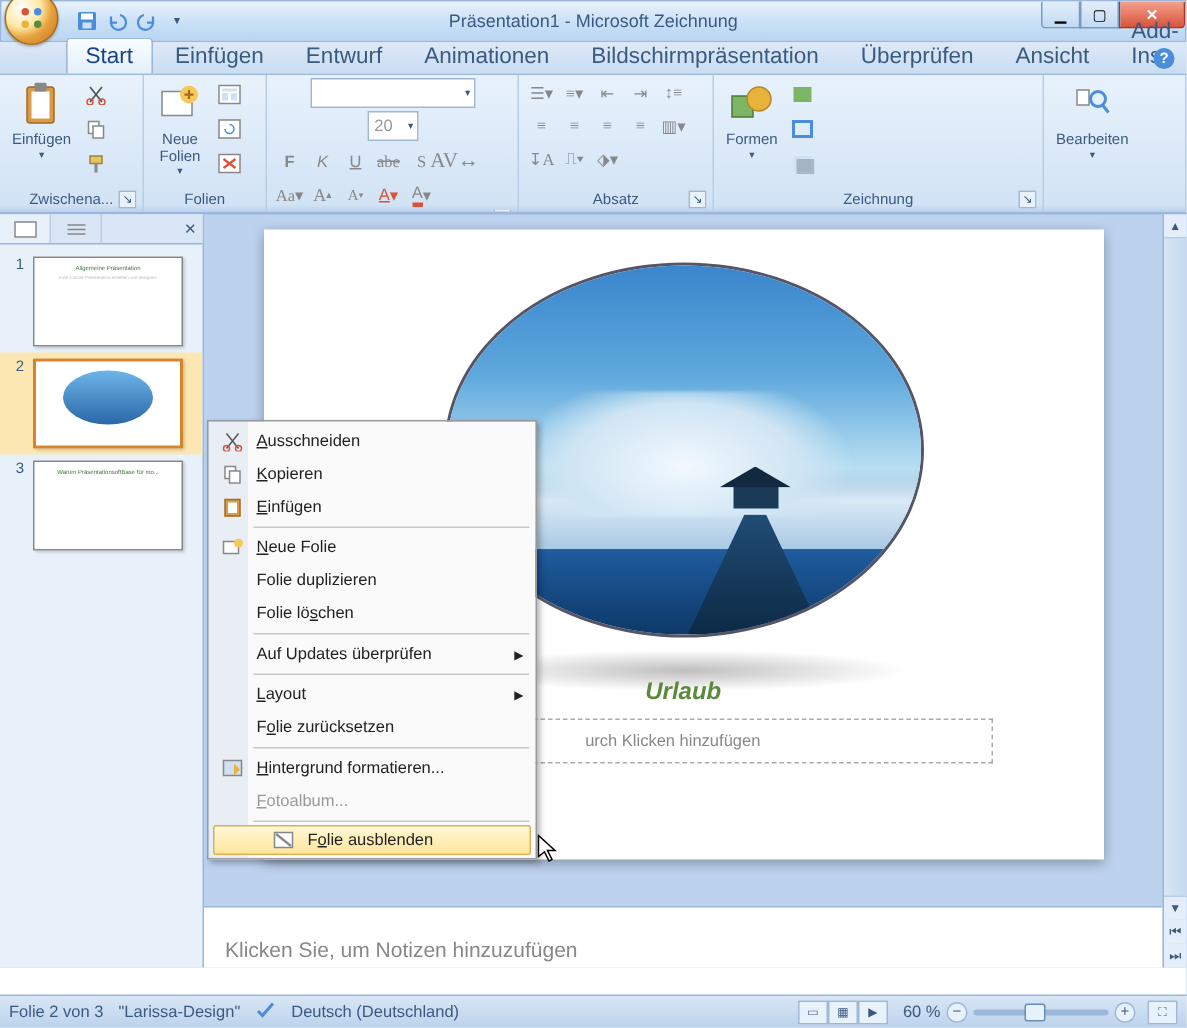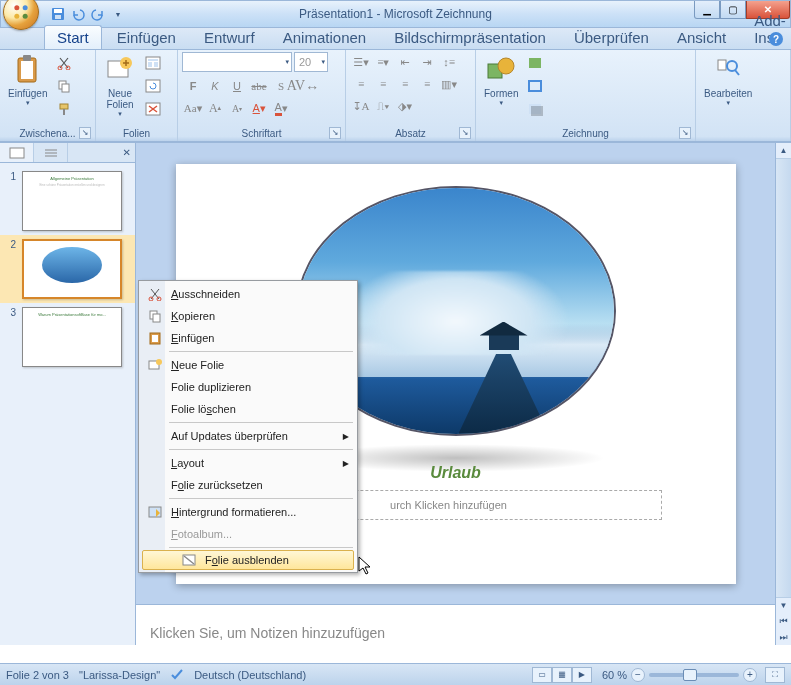--- a/index.html
+++ b/index.html
@@ -27,21 +27,21 @@
 
 .ribbon { height: 92px; background: linear-gradient(to bottom,#e8f2fc,#d2e3f5 95%,#bcd3ec); border-bottom: 1px solid #9bb7d9; display: flex; }
 .group { border-right: 1px solid #b8cee6; display: flex; flex-direction: column; padding: 2px 4px 0 4px; }
 .group-body { flex: 1; display: flex; align-items: flex-start; gap: 2px; }
 .group-label { font-size: 10px; color: #3b5a82; text-align: center; padding: 2px 0; position:relative; white-space:nowrap; overflow:hidden; text-overflow:ellipsis;}
 .group-label .dlg{position:absolute;right:0;bottom:2px;width:12px;height:12px;border:1px solid #a0b8d4;font-size:8px;line-height:10px;background:#e8f2fc;}
 .bigbtn { display: flex; flex-direction: column; align-items: center; padding: 2px 4px; font-size: 10px; color: #3b5a82; min-width: 40px; }
 .bigbtn .ic { width: 32px; height: 32px; margin-bottom: 2px; display:flex;align-items:center;justify-content:center;}
 .smallcol { display: flex; flex-direction: column; gap: 1px; }
 .smallbtn { width: 22px; height: 22px; display:flex;align-items:center;justify-content:center;}
-.fontrow{display:flex;gap:2px;align-items:center;margin-bottom:2px;}
+.fontrow{display:flex;gap:2px;align-items:center;margin-bottom:2px;flex-direction:column;}
 .fontbox{background:#fff;border:1px solid #a0b8d4;font-size:11px;height:20px;padding:0 14px 0 4px;color:#999;position:relative;display:flex;align-items:center;}
 .fontbox.name{width:110px;}
 .fontbox.size{width:34px;}
 .fontbox .arr{position:absolute;right:2px;font-size:7px;color:#3b5a82;}
 .fmtbtns{display:flex;gap:0;}
 .fmtbtn{width:22px;height:20px;border:1px solid transparent;font-size:11px;color:#888;display:flex;align-items:center;justify-content:center;font-family:"Times New Roman",serif;}
 
 
 .ws { position:absolute; top:142px; left:0; right:0; bottom:40px; background:#bcd2ee; display:flex; border-top:1px solid #9bb7d9;}
 .panel { width:136px; background:#e8f0fa; border-right:1px solid #9bb7d9; display:flex;flex-direction:column;}
@@ -53,21 +53,21 @@
 .thumb{display:flex;padding:4px 6px;gap:6px;align-items:flex-start;}
 .thumb.sel{background:#fce7b3;}
 .tnum{font-size:10px;color:#3b5a82;width:10px;text-align:right;}
 .tslide{width:100px;height:60px;background:#fff;border:1px solid #888;box-shadow:1px 1px 2px rgba(0,0,0,.2);position:relative;overflow:hidden;}
 .thumb.sel .tslide{border:2px solid #d6862a;}
 .tslide .mini-title{font-size:4px;color:#3b7a3b;text-align:center;margin-top:4px;}
 .tslide .mini-txt{font-size:3px;color:#bbb;text-align:center;margin-top:2px;}
 .tslide .mini-oval{width:60px;height:36px;border-radius:50%;background:linear-gradient(to bottom,#6db5e8,#2a67a8);margin:6px auto 0;}
 
 .stage{flex:1;position:relative;display:flex;flex-direction:column;}
-.canvas{flex:1;overflow:auto;display:flex;align-items:center;justify-content:center;padding:10px 18px;}
+.canvas{flex:1;overflow:auto;display:flex;align-items:flex-start;justify-content:center;padding:10px 18px;}
 .slide{width:560px;height:420px;background:#fff;box-shadow:0 2px 8px rgba(0,0,0,.3);position:relative;}
 .oval{position:absolute;left:120px;top:22px;width:320px;height:250px;border-radius:50%;overflow:hidden;border:2px solid #556;}
 .sky{position:absolute;inset:0;background:linear-gradient(to bottom,#3a85cc 0%,#5fa9dd 30%,#b8dff2 55%,#1e5a9c 78%,#0d3968 100%);}
 .cloud{position:absolute;left:10%;top:34%;width:80%;height:34%;background:radial-gradient(ellipse 60% 100% at 50% 60%,#f2f8fd 0%,#cfe5f4 50%,rgba(207,229,244,0) 75%);filter:blur(1px);}
 .lowcloud{position:absolute;left:0;top:55%;width:100%;height:22%;background:linear-gradient(to bottom,rgba(255,255,255,0) 0%,#dbeaf6 40%,#a9c9e4 100%);} 
 .pier{position:absolute;left:50%;bottom:0;width:120px;height:110px;transform:translateX(-10%);}
 .pier .deck{position:absolute;bottom:0;left:50%;width:90px;height:80px;background:linear-gradient(to top,#0c2a46,#214c74);clip-path:polygon(42% 0,58% 0,100% 100%,0 100%);transform:translateX(-50%);}
 .pier .hut{position:absolute;left:50%;top:8px;transform:translateX(-50%);width:30px;height:18px;background:#1a3a58;}
 .pier .roof{position:absolute;left:50%;top:-2px;transform:translateX(-50%);width:48px;height:14px;background:#112a40;clip-path:polygon(50% 0,100% 100%,0 100%);}
 .ovalshadow{position:absolute;left:130px;top:280px;width:300px;height:28px;border-radius:50%;background:radial-gradient(ellipse,rgba(0,0,0,.25),rgba(0,0,0,0) 70%);}

